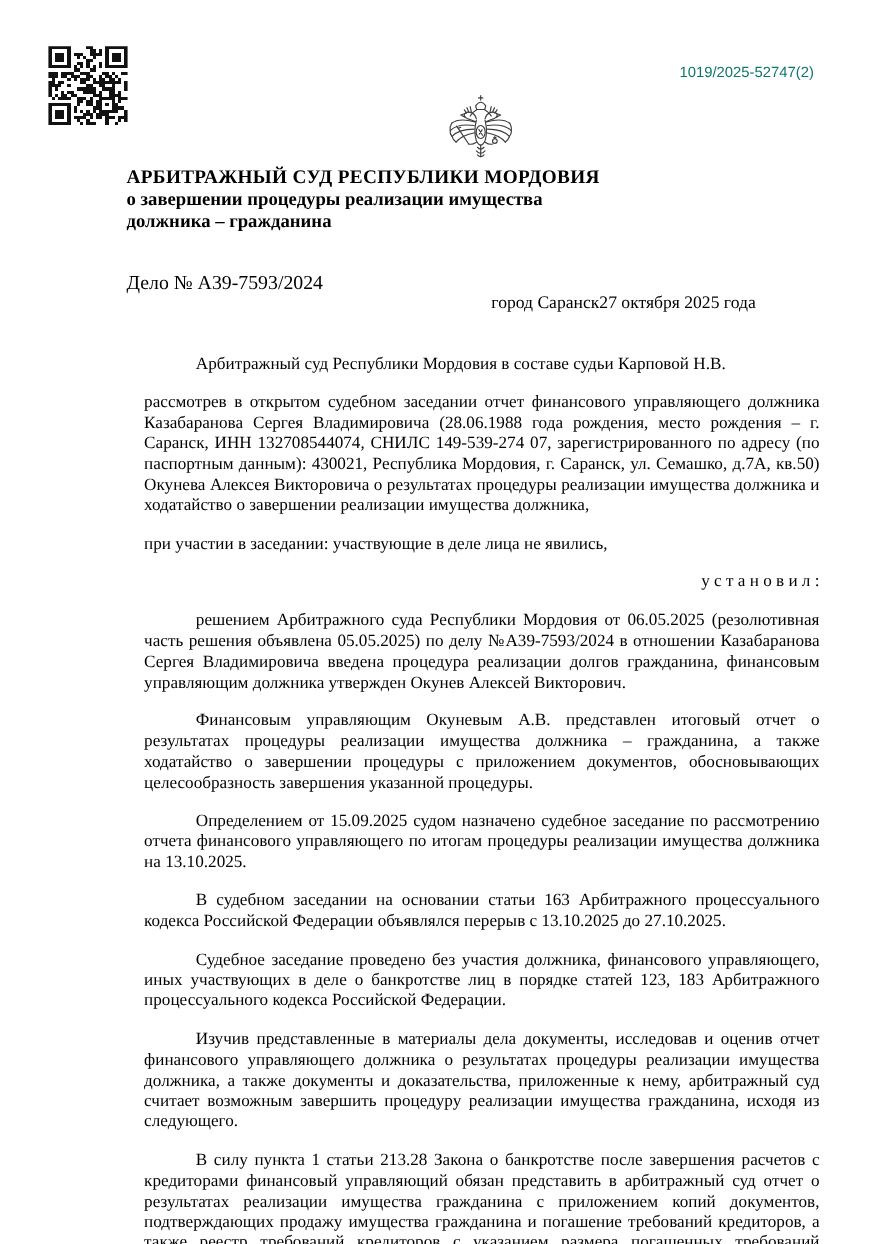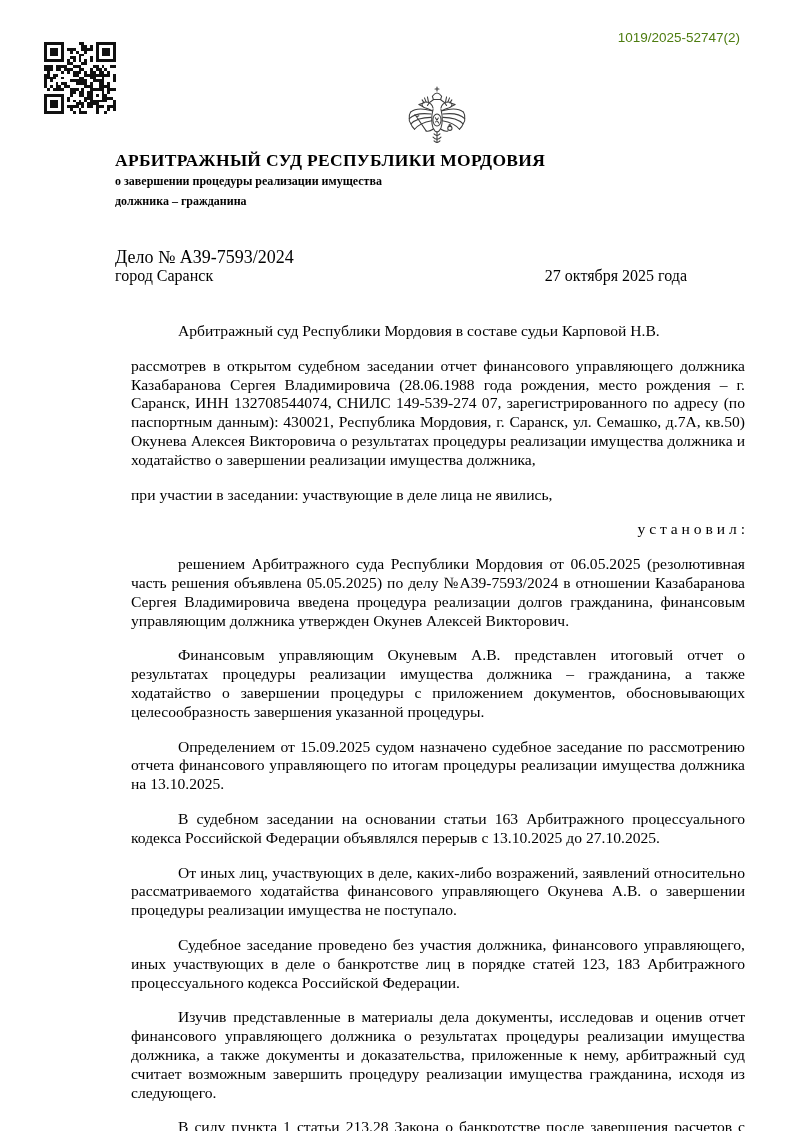--- a/index.html
+++ b/index.html
@@ -7,38 +7,37 @@
     position:relative;
     width:800px;height:1131px;
     margin:0 auto;
     background:#ffffff;
     color:#000;
     font-family:"Liberation Serif", serif;
     overflow:hidden;
   }
   .qr{position:absolute;left:44px;top:42px;width:72px;height:72px;}
   .docnum{
-    position:absolute;top:30px;right:60px;
+    position:absolute;top:58px;right:60px;
     font-family:"Liberation Sans", sans-serif;
-    font-size:13.5px;color:#4d7c0f;
+    font-size:13.5px;color:#0f766e;
   }
   .emblem{position:absolute;left:404px;top:84px;width:66px;height:72px;}
   .header{
     position:absolute;top:150px;left:115px;width:646px;
     text-align:left;
   }
   .court-name{font-size:17.5px;font-weight:bold;letter-spacing:.3px;white-space:nowrap;}
   .doc-title{margin-top:16px;font-size:16.5px;font-weight:bold;line-height:20px;}
-  .subtitle{font-size:12px;font-weight:bold;line-height:20px;}
+  .subtitle{font-size:17px;font-weight:bold;line-height:20px;}
   .case-line{font-size:18px;font-weight:normal;line-height:20px;margin-top:36px;}
   .place-row{
     position:absolute;top:267px;left:115px;width:646px;
-    display:flex;justify-content:space-between;
+    display:flex;justify-content:flex-end;
     font-size:16px;
-    gap:44px;
   }
   .place-row .date{margin-right:74px;}
   .body-text{
     position:absolute;top:306px;left:115px;width:646px;
     font-size:15.6px;line-height:18.8px;
     text-align:justify;
   }
   .body-text p{margin:16px;text-indent:47px;}
   .body-text p.flush{text-indent:0;}
   .body-text p.center{text-align:right;text-indent:0;}
@@ -428,19 +427,18 @@
 
   <div class="body-text" id="body-text">
       <p class="indent">Арбитражный суд Республики Мордовия в составе  судьи Карповой Н.В.</p>
       <p class="flush">рассмотрев в открытом судебном заседании отчет финансового управляющего должника Казабаранова Сергея Владимировича (28.06.1988 года рождения, место рождения – г. Саранск, ИНН 132708544074, СНИЛС 149-539-274 07, зарегистрированного по адресу (по паспортным данным): 430021, Республика Мордовия, г. Саранск, ул. Семашко, д.7А, кв.50) Окунева Алексея Викторовича о результатах процедуры реализации имущества должника и ходатайство о завершении реализации имущества должника,</p>
       <p class="flush">при участии в заседании: участвующие в деле лица не явились,</p>
       <p class="center">у с т а н о в и л :</p>
       <p class="indent">решением Арбитражного суда Республики Мордовия от 06.05.2025 (резолютивная часть решения объявлена 05.05.2025) по делу №А39-7593/2024 в отношении Казабаранова Сергея Владимировича введена процедура реализации долгов гражданина, финансовым управляющим должника утвержден Окунев Алексей Викторович.</p>
       <p class="indent">Финансовым управляющим Окуневым А.В. представлен итоговый отчет о результатах процедуры реализации имущества должника – гражданина, а также ходатайство о завершении процедуры с приложением документов, обосновывающих целесообразность завершения указанной процедуры.</p>
       <p class="indent">Определением от 15.09.2025 судом назначено судебное заседание по рассмотрению отчета финансового управляющего по итогам процедуры реализации имущества должника на 13.10.2025.</p>
       <p class="indent">В судебном заседании на основании статьи 163 Арбитражного процессуального кодекса Российской Федерации объявлялся перерыв с 13.10.2025 до 27.10.2025.</p>
-      <p class="indent">От иных лиц, участвующих в деле, каких-либо возражений, заявлений относительно рассматриваемого ходатайства финансового управляющего Окунева А.В. о завершении процедуры реализации имущества не поступало.</p>
       <p class="indent">Судебное заседание проведено без участия должника, финансового управляющего, иных участвующих в деле о банкротстве лиц в порядке статей 123, 183 Арбитражного процессуального кодекса Российской Федерации.</p>
       <p class="indent">Изучив представленные в материалы дела документы, исследовав и оценив  отчет финансового управляющего должника о результатах процедуры реализации имущества должника, а также документы и доказательства, приложенные к нему, арбитражный суд считает возможным завершить процедуру реализации имущества гражданина, исходя из следующего.</p>
       <p class="indent">В силу пункта 1 статьи 213.28 Закона о банкротстве после завершения расчетов с кредиторами финансовый управляющий обязан представить в арбитражный суд отчет о результатах реализации имущества гражданина с приложением копий документов, подтверждающих продажу имущества гражданина и погашение требований кредиторов, а также реестр требований кредиторов с указанием размера погашенных требований кредиторов.</p>
     </div>
 
 </div>
 
 </body></html>

